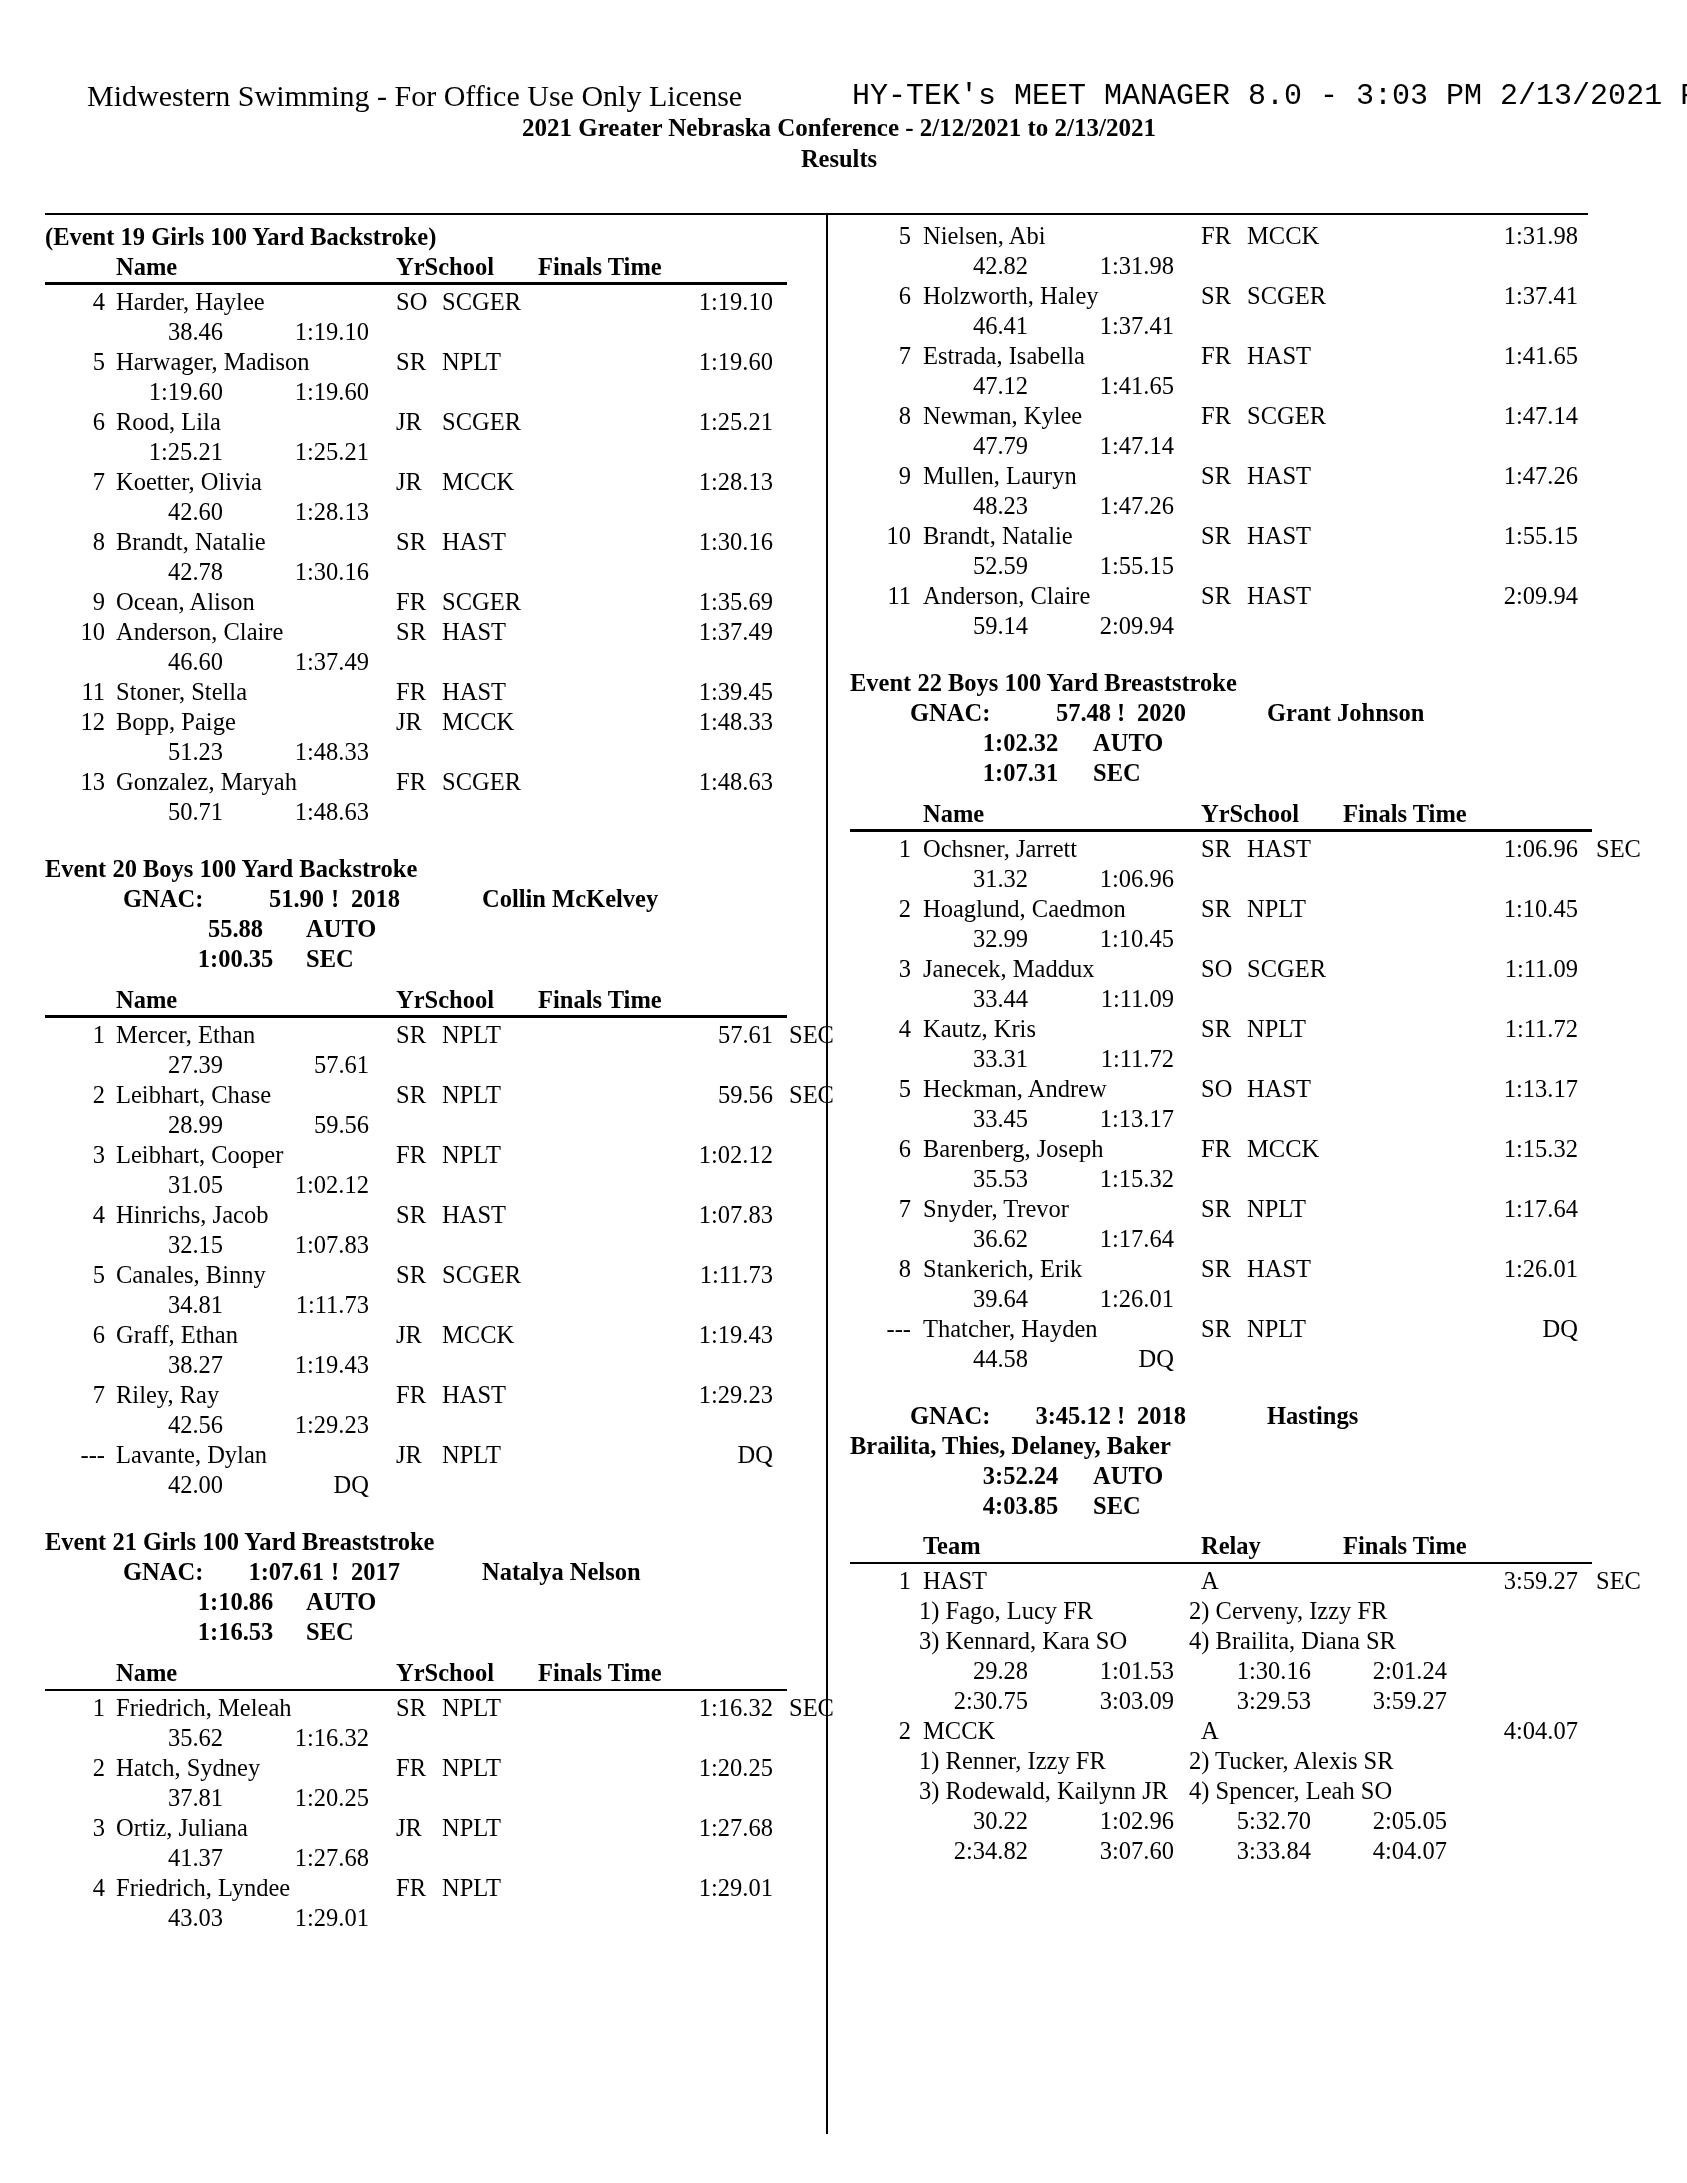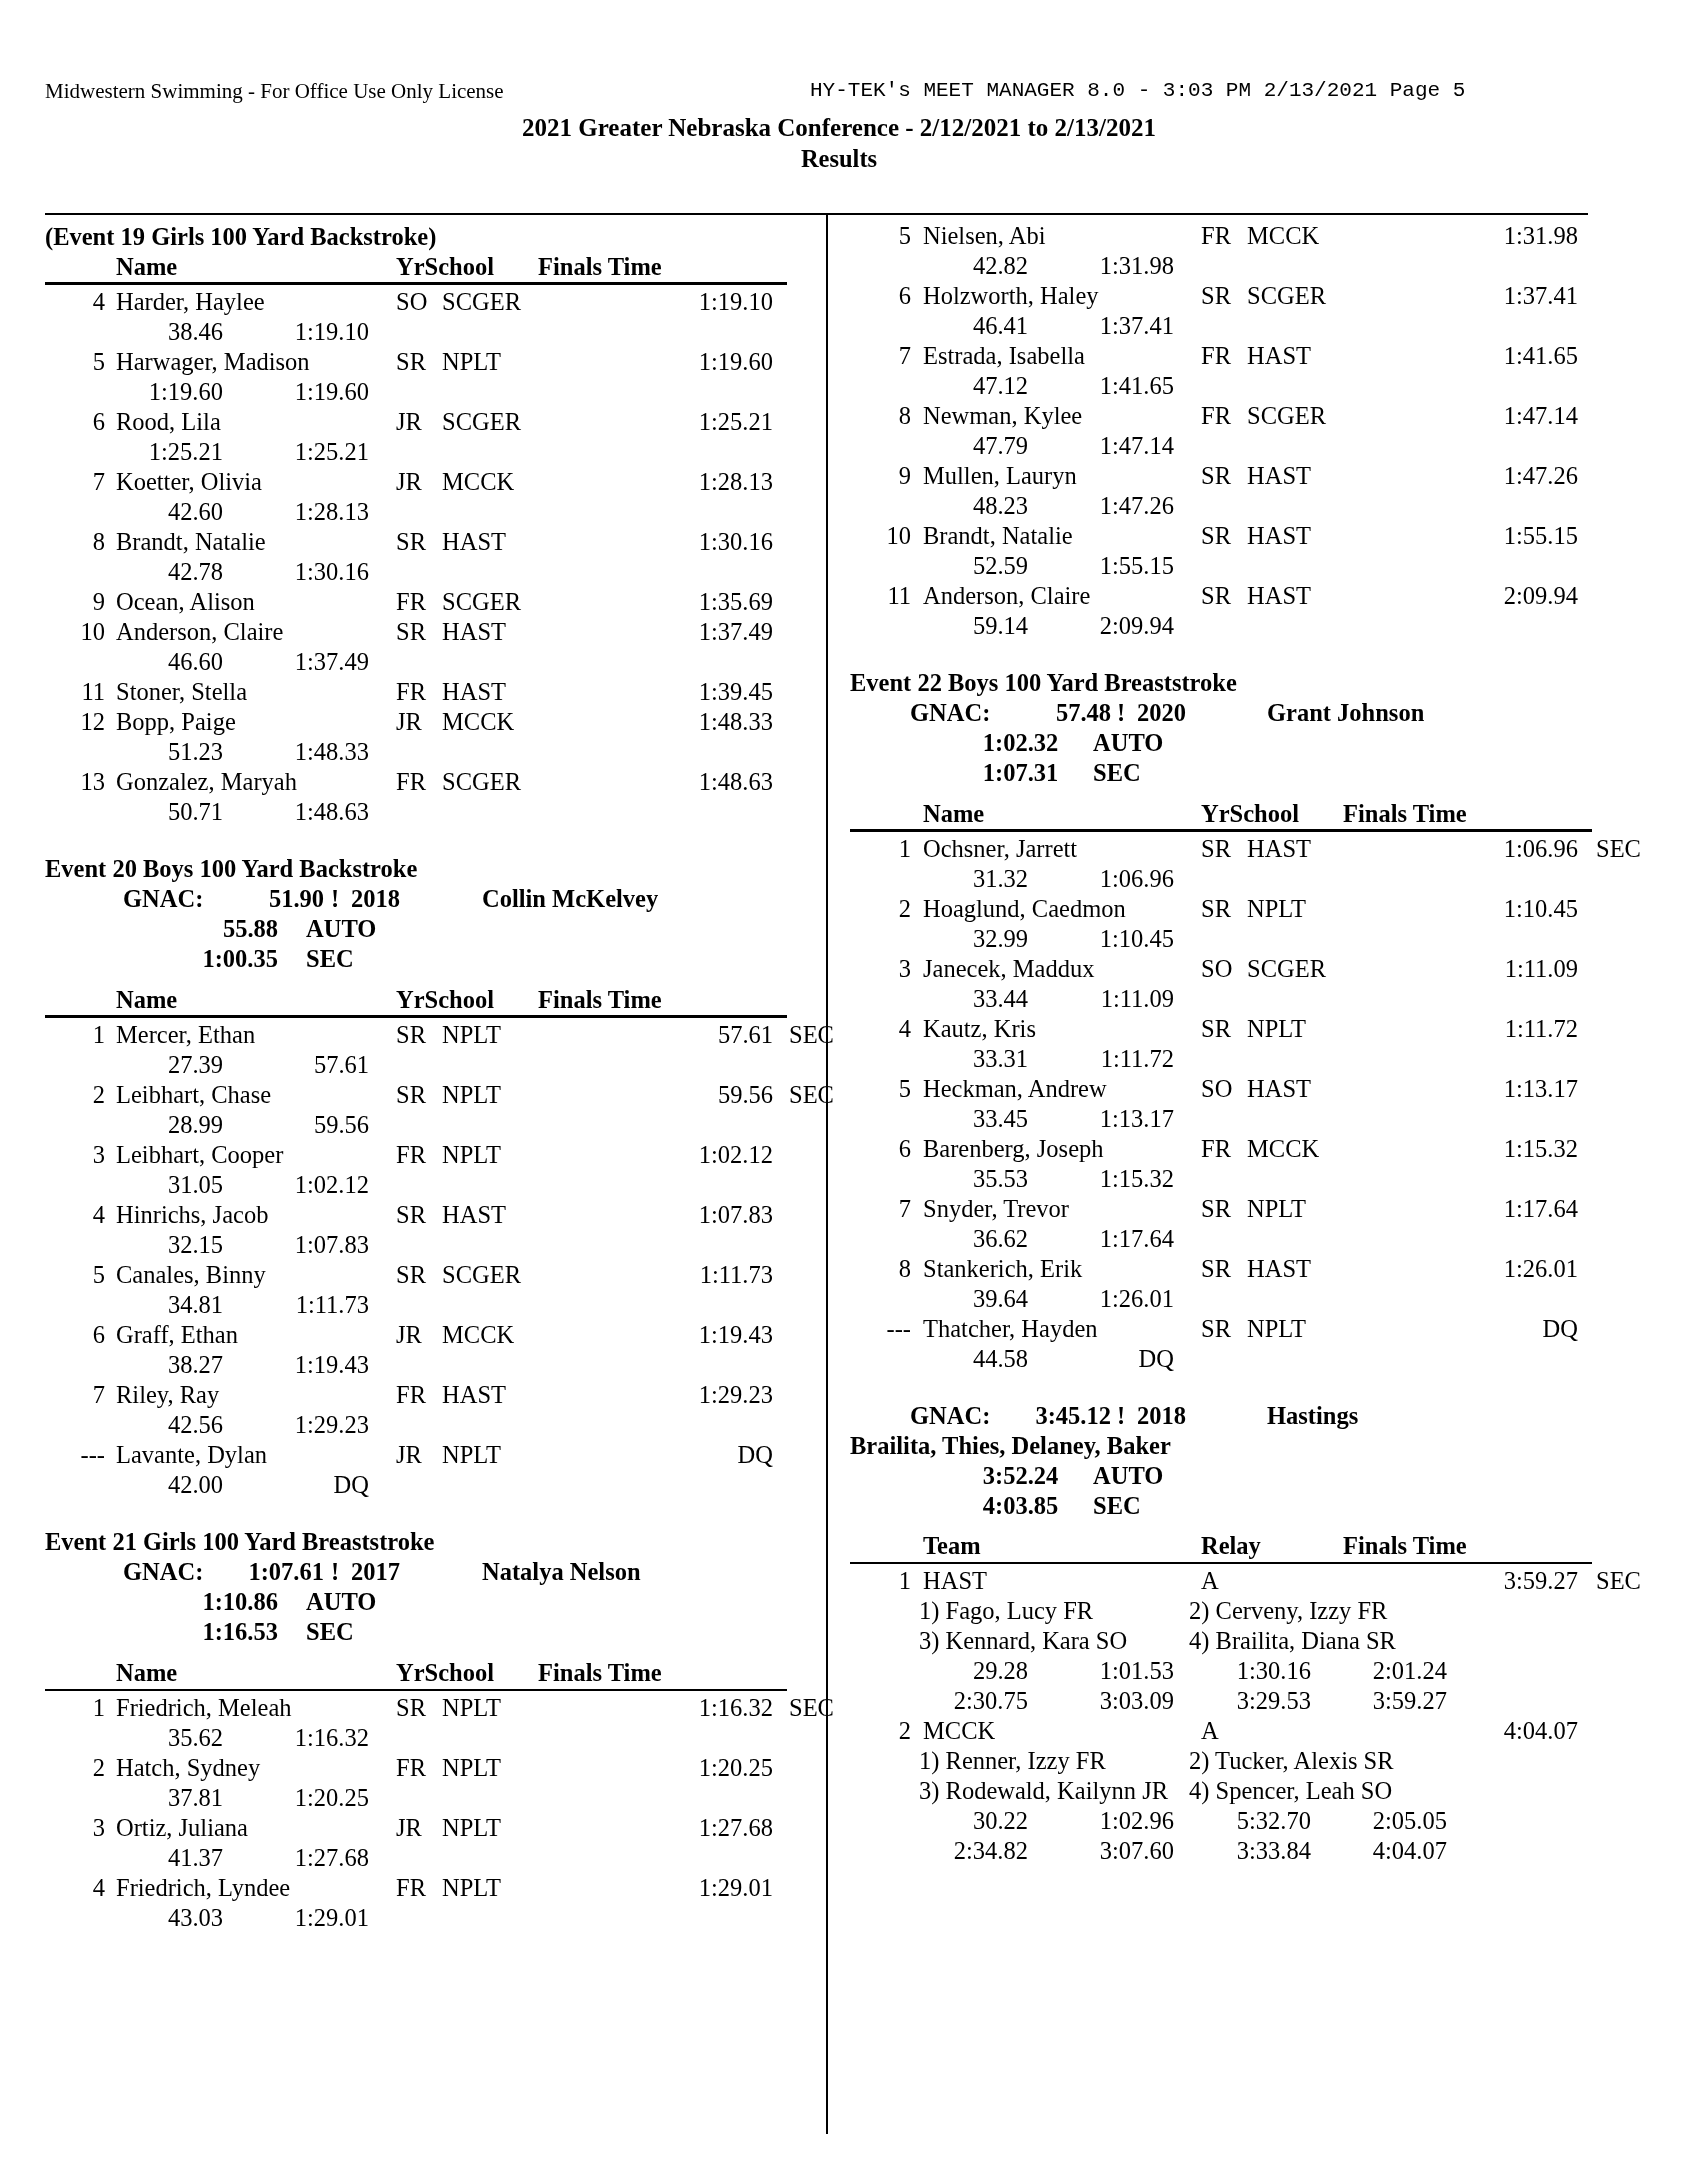--- a/index.html
+++ b/index.html
@@ -18,21 +18,22 @@
 
   
   .page-header {
     position: absolute;
     left: 0; top: 79px;
     width: 1687px;
   }
   .hdr-line1 {
     position: relative;
     height: 33px;
-    font-size: 21px;
+    font-size: 30px;
+    margin-left: 42px;
   }
   .hdr-left {
     position: absolute; left: 45px; top: 0;
     white-space: nowrap;
   }
   .hdr-right {
     position: absolute; left: 810px; top: 0;
     white-space: nowrap;
     font-family: Liberation Mono, monospace;
   }
@@ -166,21 +167,21 @@
   .col-left .std-row .yr  { left: 306px; }
   .col-left .std-row .who { left: 437px; }
   .col-right .std-row .k   { left: 60px; }
   .col-right .std-row .v   { left: 162px; width: 99px; text-align: right; }
   .col-right .std-row .bang{ left: 267px; }
   .col-right .std-row .yr  { left: 287px; }
   .col-right .std-row .who { left: 417px; }
 
   .std-row2 { position: relative; height: 30px; white-space: nowrap; font-weight: bold; font-size: 24.5px; }
   .std-row2 > span { position: absolute; top: 0; text-align: center; }
-  .col-left .std-row2 .v { left: 124px; width: 109px; text-align: right; }
+  .col-left .std-row2 .v { left: 136px; width: 109px; }
   .col-left .std-row2 .t { left: 261px; }
   .col-right .std-row2 .v { left: 116px; width: 109px; text-align: center; font-family: Liberation Serif, serif; }
   .col-right .std-row2 .t { left: 243px; }
 
   .gap-sm { height: 10.6px; }
   .gap-md { height: 26.5px; }
 </style>
 </head>
 <body>
 

